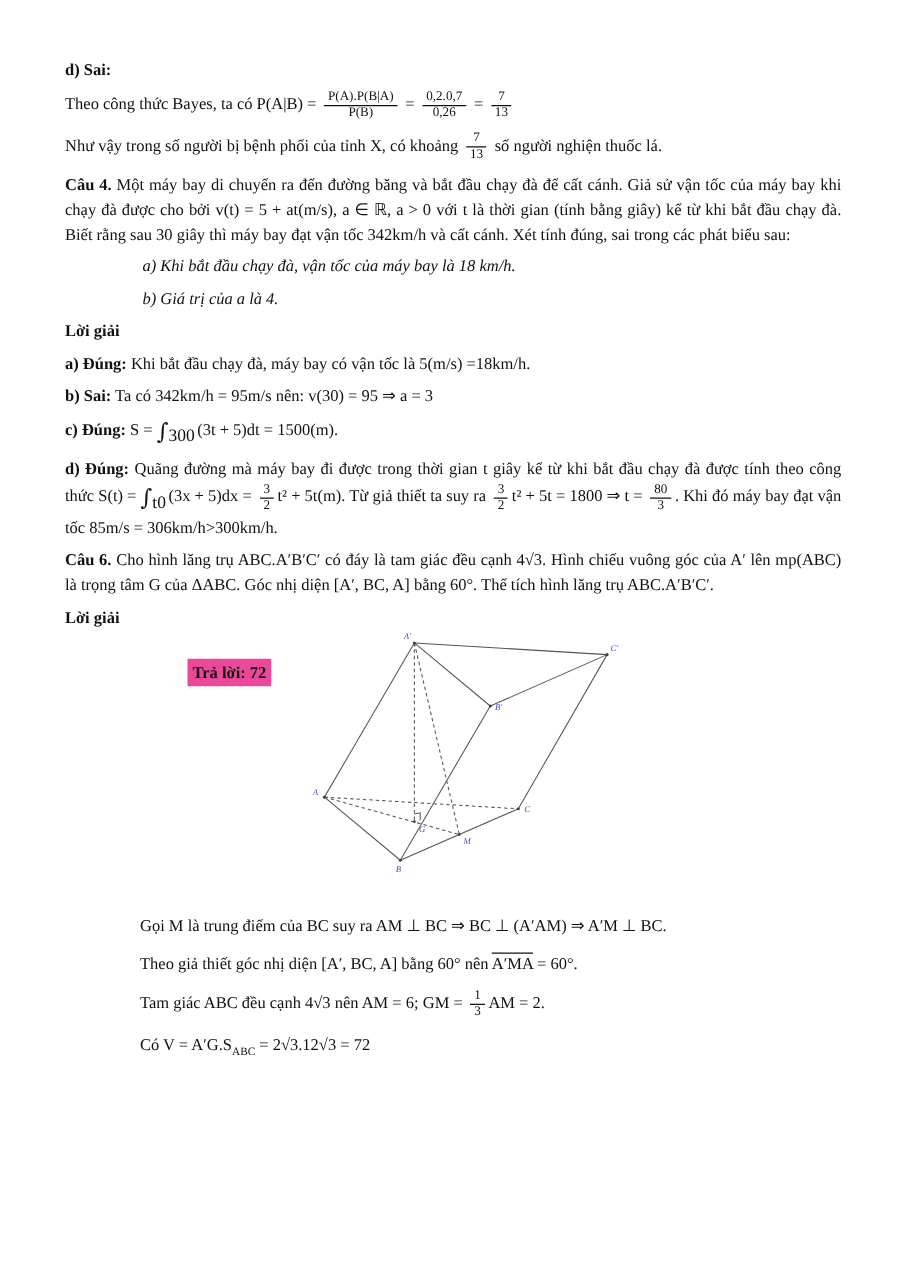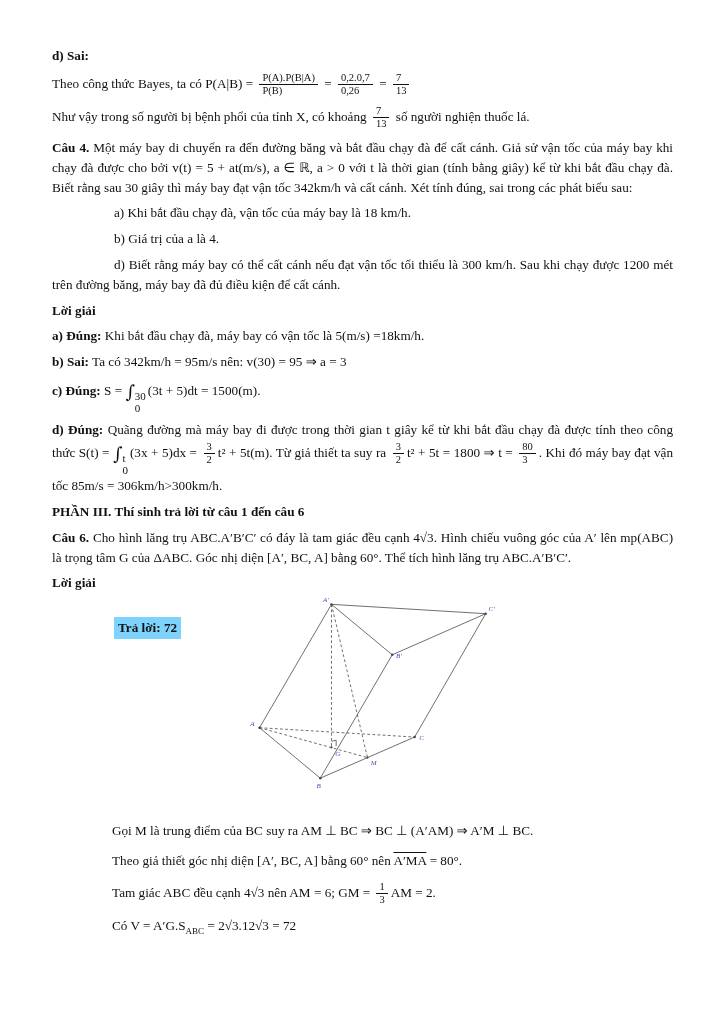--- a/index.html
+++ b/index.html
@@ -12,45 +12,46 @@
     font-size:13.2px;
     color:#111111;
     padding:46px 52px 16px 52px;
     box-sizing:border-box;
     overflow:hidden;
     line-height:1.5;
   }
   p { margin:0 0 6px 0; }
   .just { text-align:justify; }
   b { font-weight:bold; }
-  .stmt { text-indent:62px; }
+  .stmt { text-indent:62px;font-style:italic; }
   .mrow { display:block; margin:2px 0 8px 0; }
   
   .frac {
     display:inline-flex; flex-direction:column;
-    vertical-align:middle;
+    text-align:center; vertical-align:middle;
     font-size:10.5px; line-height:1.15; margin:0 3px;
   }
   .frac .num { padding:0 3px 0 3px; border-bottom:1px solid #111; }
   .frac .den { padding:0 3px; }
   
   .intg { font-size:18px; vertical-align:-3px; font-family:"DejaVu Serif", serif; }
   .intlim {
-    display:inline-flex; flex-direction:column;
-    font-size:11px; line-height:1.1;
+    display:inline-flex; 
+    font-size:14px; line-height:1.1;
     vertical-align:-5px; margin:0 2px 0 0;
   }
   .intlim .t, .intlim .b { display:block; }
   .ovl { text-decoration:overline;text-align:center; }
   sub.sm { font-size:9px; }
   .answer {
     display:inline-block;
-    background:#7dd3fc;
+    background:#ec4899;
     font-weight:bold;
     padding:1px 4px;
+    margin-left:36px;
   }
   .figwrap { position:relative; height:212px; margin:2px 0 10px 0; }
   .figwrap .badge { position:absolute; left:62px; top:18px; }
   .figwrap svg { position:absolute; left:198px; top:-4px; }
   .step { padding-left:60px; margin:0 0 10px 0;font-family:Liberation Serif, serif; }
   .figlabel { font-size:7.5px; font-style:italic; fill:#3f51b5; font-family:"Liberation Serif", serif; }
 </style>
 </head>
 <body>
 
@@ -86,21 +87,20 @@
     <span>số người nghiện thuốc lá.</span>
   </p>
 
   <p class="just">
     <b>Câu 4.</b>
     <span>Một máy bay di chuyển ra đến đường băng và bắt đầu chạy đà để cất cánh. Giả sử vận tốc của máy bay khi chạy đà được cho bởi v(t) = 5 + at(m/s), a ∈ ℝ, a &gt; 0 với t là thời gian (tính bằng giây) kể từ khi bắt đầu chạy đà. Biết rằng sau 30 giây thì máy bay đạt vận tốc 342km/h và cất cánh. Xét tính đúng, sai trong  các phát biểu sau:</span>
   </p>
 
   <p class="stmt">a) Khi bắt đầu chạy đà, vận tốc của máy bay là 18 km/h.</p>
   <p class="stmt">b) Giá trị của a là 4.</p>
-  <p class="stmt just">d) Biết rằng máy bay có thể cất cánh nếu đạt vận tốc tối thiểu là 300 km/h. Sau khi chạy được 1200 mét trên đường băng,  máy bay đã đủ điều kiện để cất cánh.</p>
 
   <p><b>Lời giải</b></p>
 
   <p class="just">
     <b>a) Đúng:</b>
     <span>Khi bắt đầu chạy đà, máy bay có vận tốc là 5(m/s) =18km/h.</span>
   </p>
 
   <p class="just">
     <b>b) Sai:</b>
@@ -130,21 +130,20 @@
     <span class="frac">
         <span class="num">3</span>
         <span class="den">2</span>
       </span><span>t² + 5t = 1800 ⇒ t =</span>
     <span class="frac">
         <span class="num">80</span>
         <span class="den">3</span>
       </span><span>. Khi đó máy bay đạt vận tốc 85m/s = 306km/h&gt;300km/h.</span>
   </p>
 
-  <p><b>PHẦN III. Thí sinh trả lời từ câu 1 đến câu 6</b></p>
 
   <p class="just">
     <b>Câu 6.</b>
     <span>Cho hình lăng trụ ABC.A′B′C′ có đáy là tam giác đều cạnh 4√3. Hình chiếu vuông góc của A′ lên mp(ABC) là trọng tâm G của ΔABC. Góc nhị diện [A′, BC, A] bằng 60°. Thể tích hình lăng trụ ABC.A′B′C′.</span>
   </p>
 
   <p><b>Lời giải</b></p>
 
   <div class="figwrap">
     <span class="badge"><span class="answer">Trả lời: 72</span></span>
@@ -191,21 +190,21 @@
         <text x="129" y="182" class="figlabel">M</text>
       </g>
     </svg>
   </div>
 
   <p class="step">Gọi M là trung điểm của BC suy ra AM ⊥ BC ⇒ BC ⊥ (A′AM) ⇒ A′M ⊥ BC.</p>
 
   <p class="step">
     <span>Theo giả thiết góc nhị diện  [A′, BC, A] bằng 60° nên</span>
     <span class="ovl">A′MA</span>
-    <span>= 80°.</span>
+    <span>= 60°.</span>
   </p>
 
   <p class="step">
     <span>Tam giác ABC đều cạnh 4√3 nên AM = 6; GM =</span>
     <span class="frac">
         <span class="num">1</span>
         <span class="den">3</span>
       </span><span>AM = 2.</span>
   </p>
 

